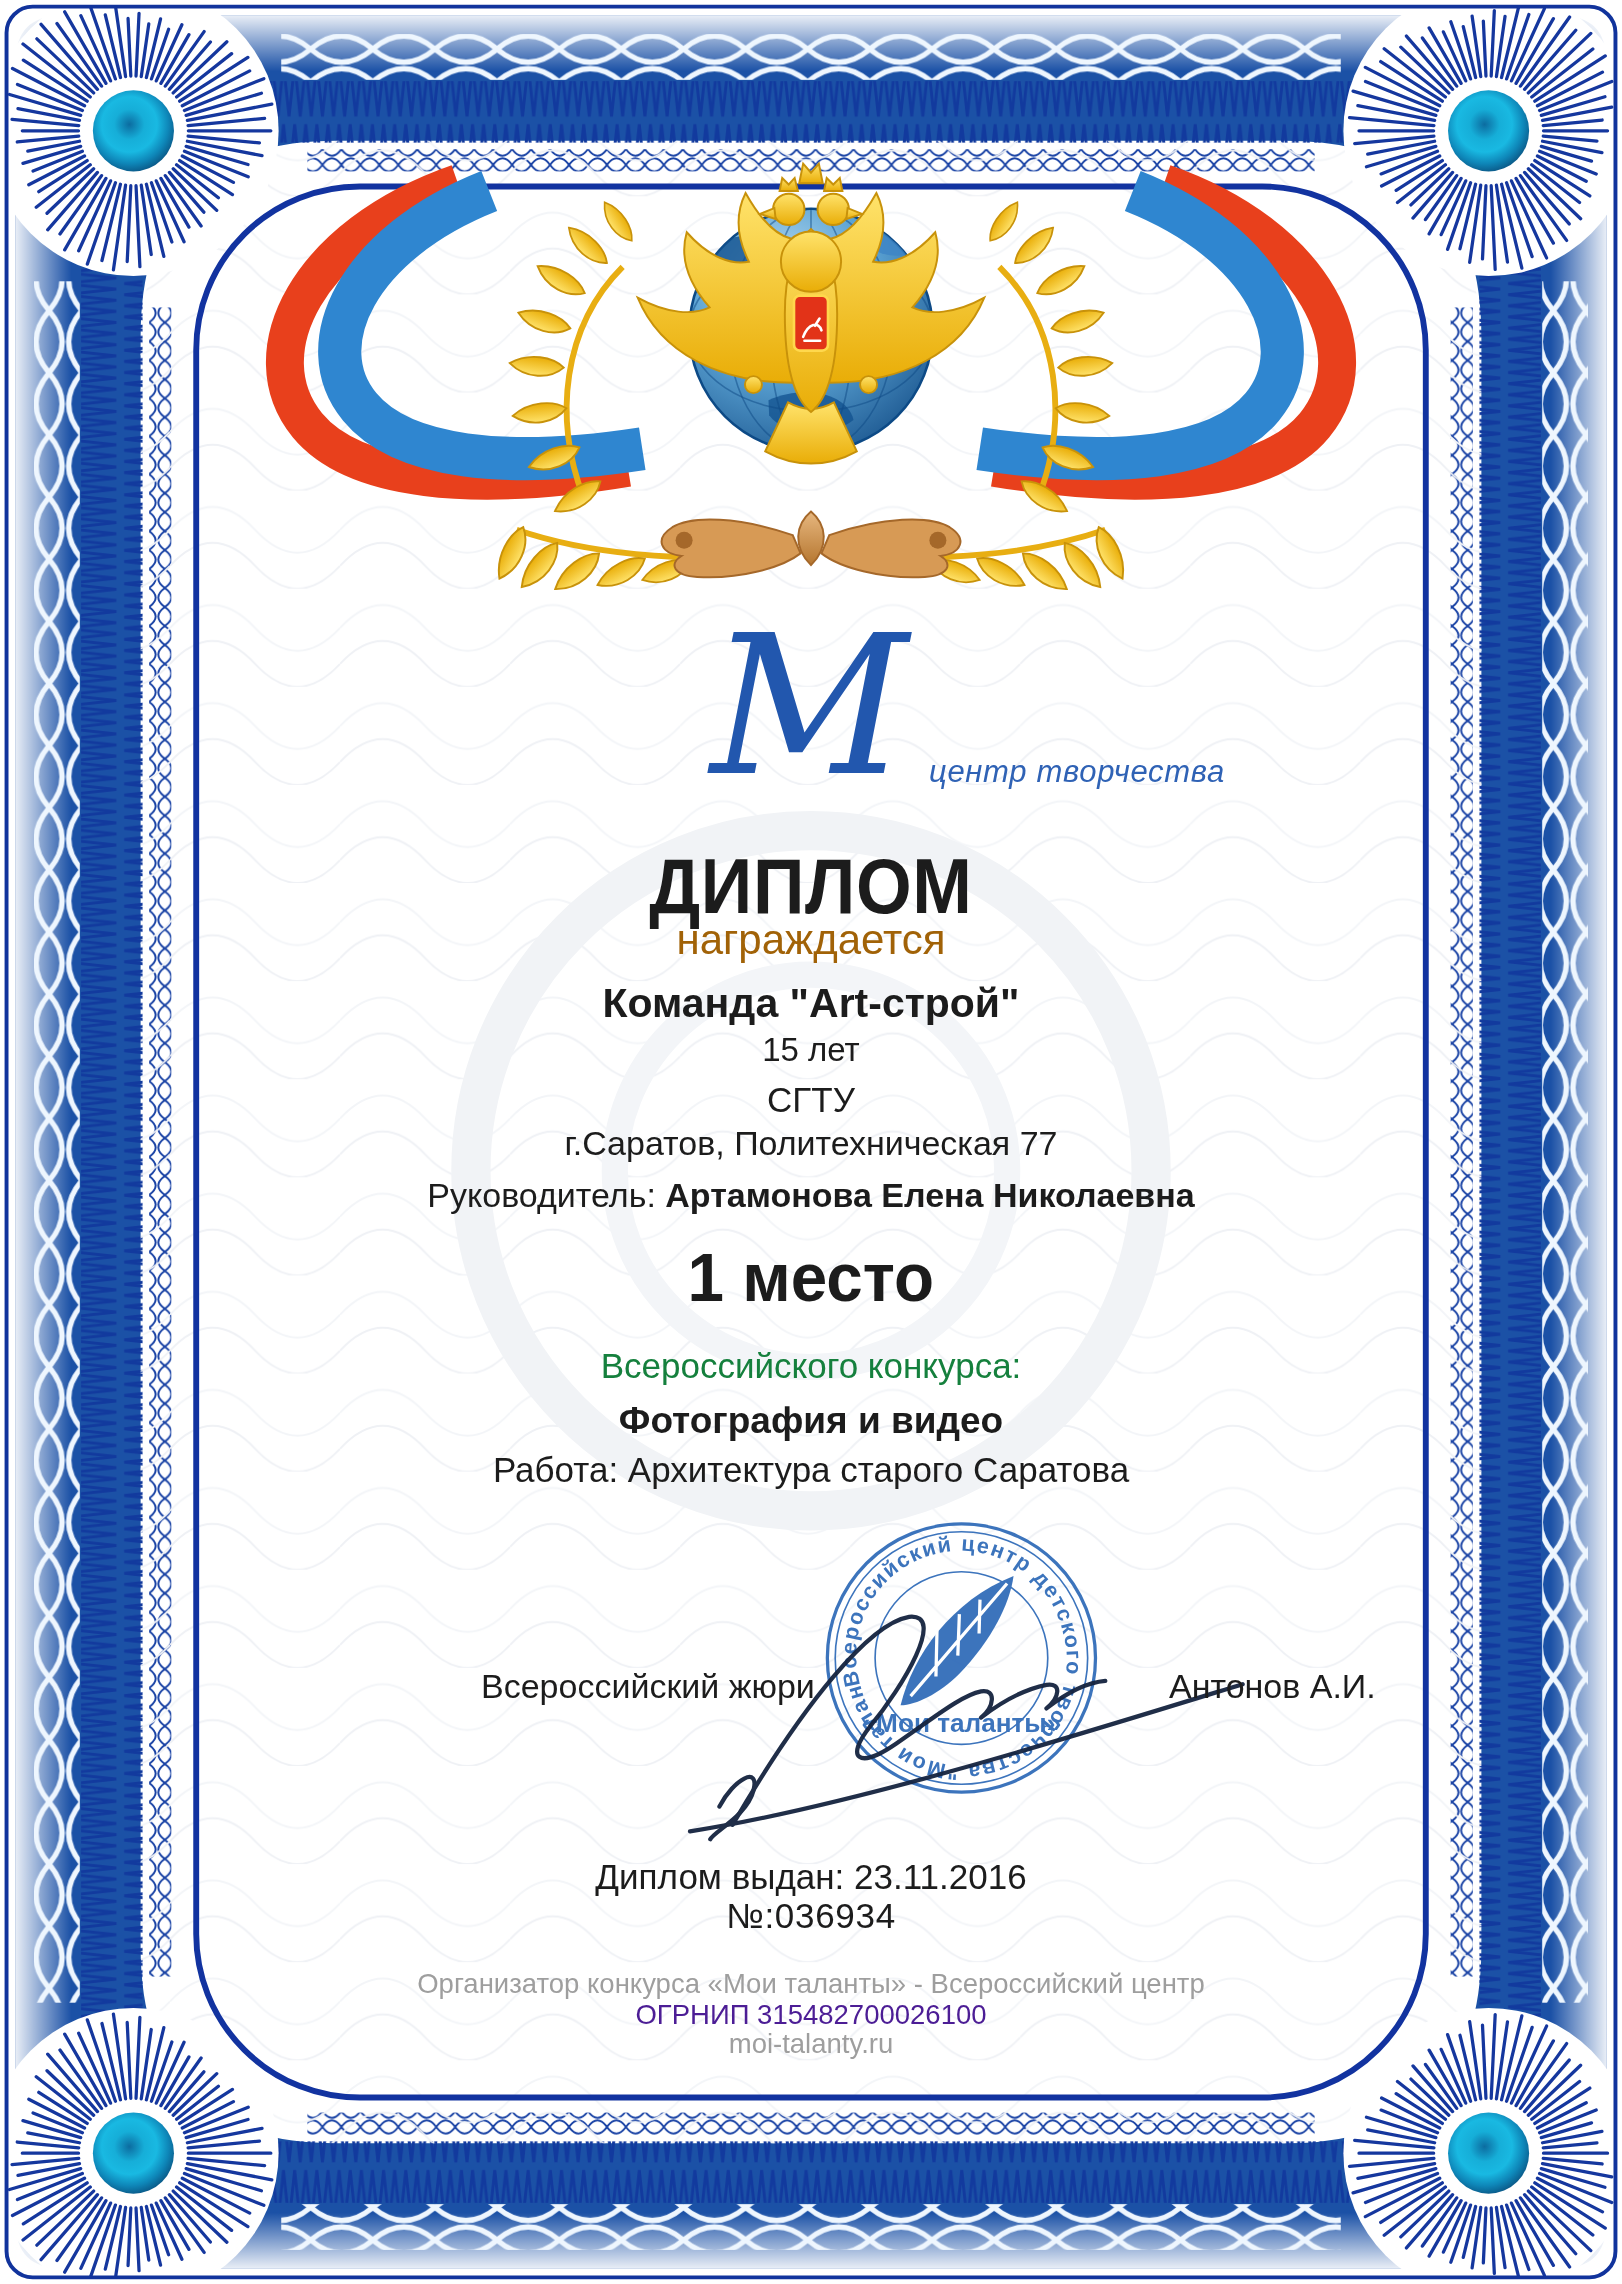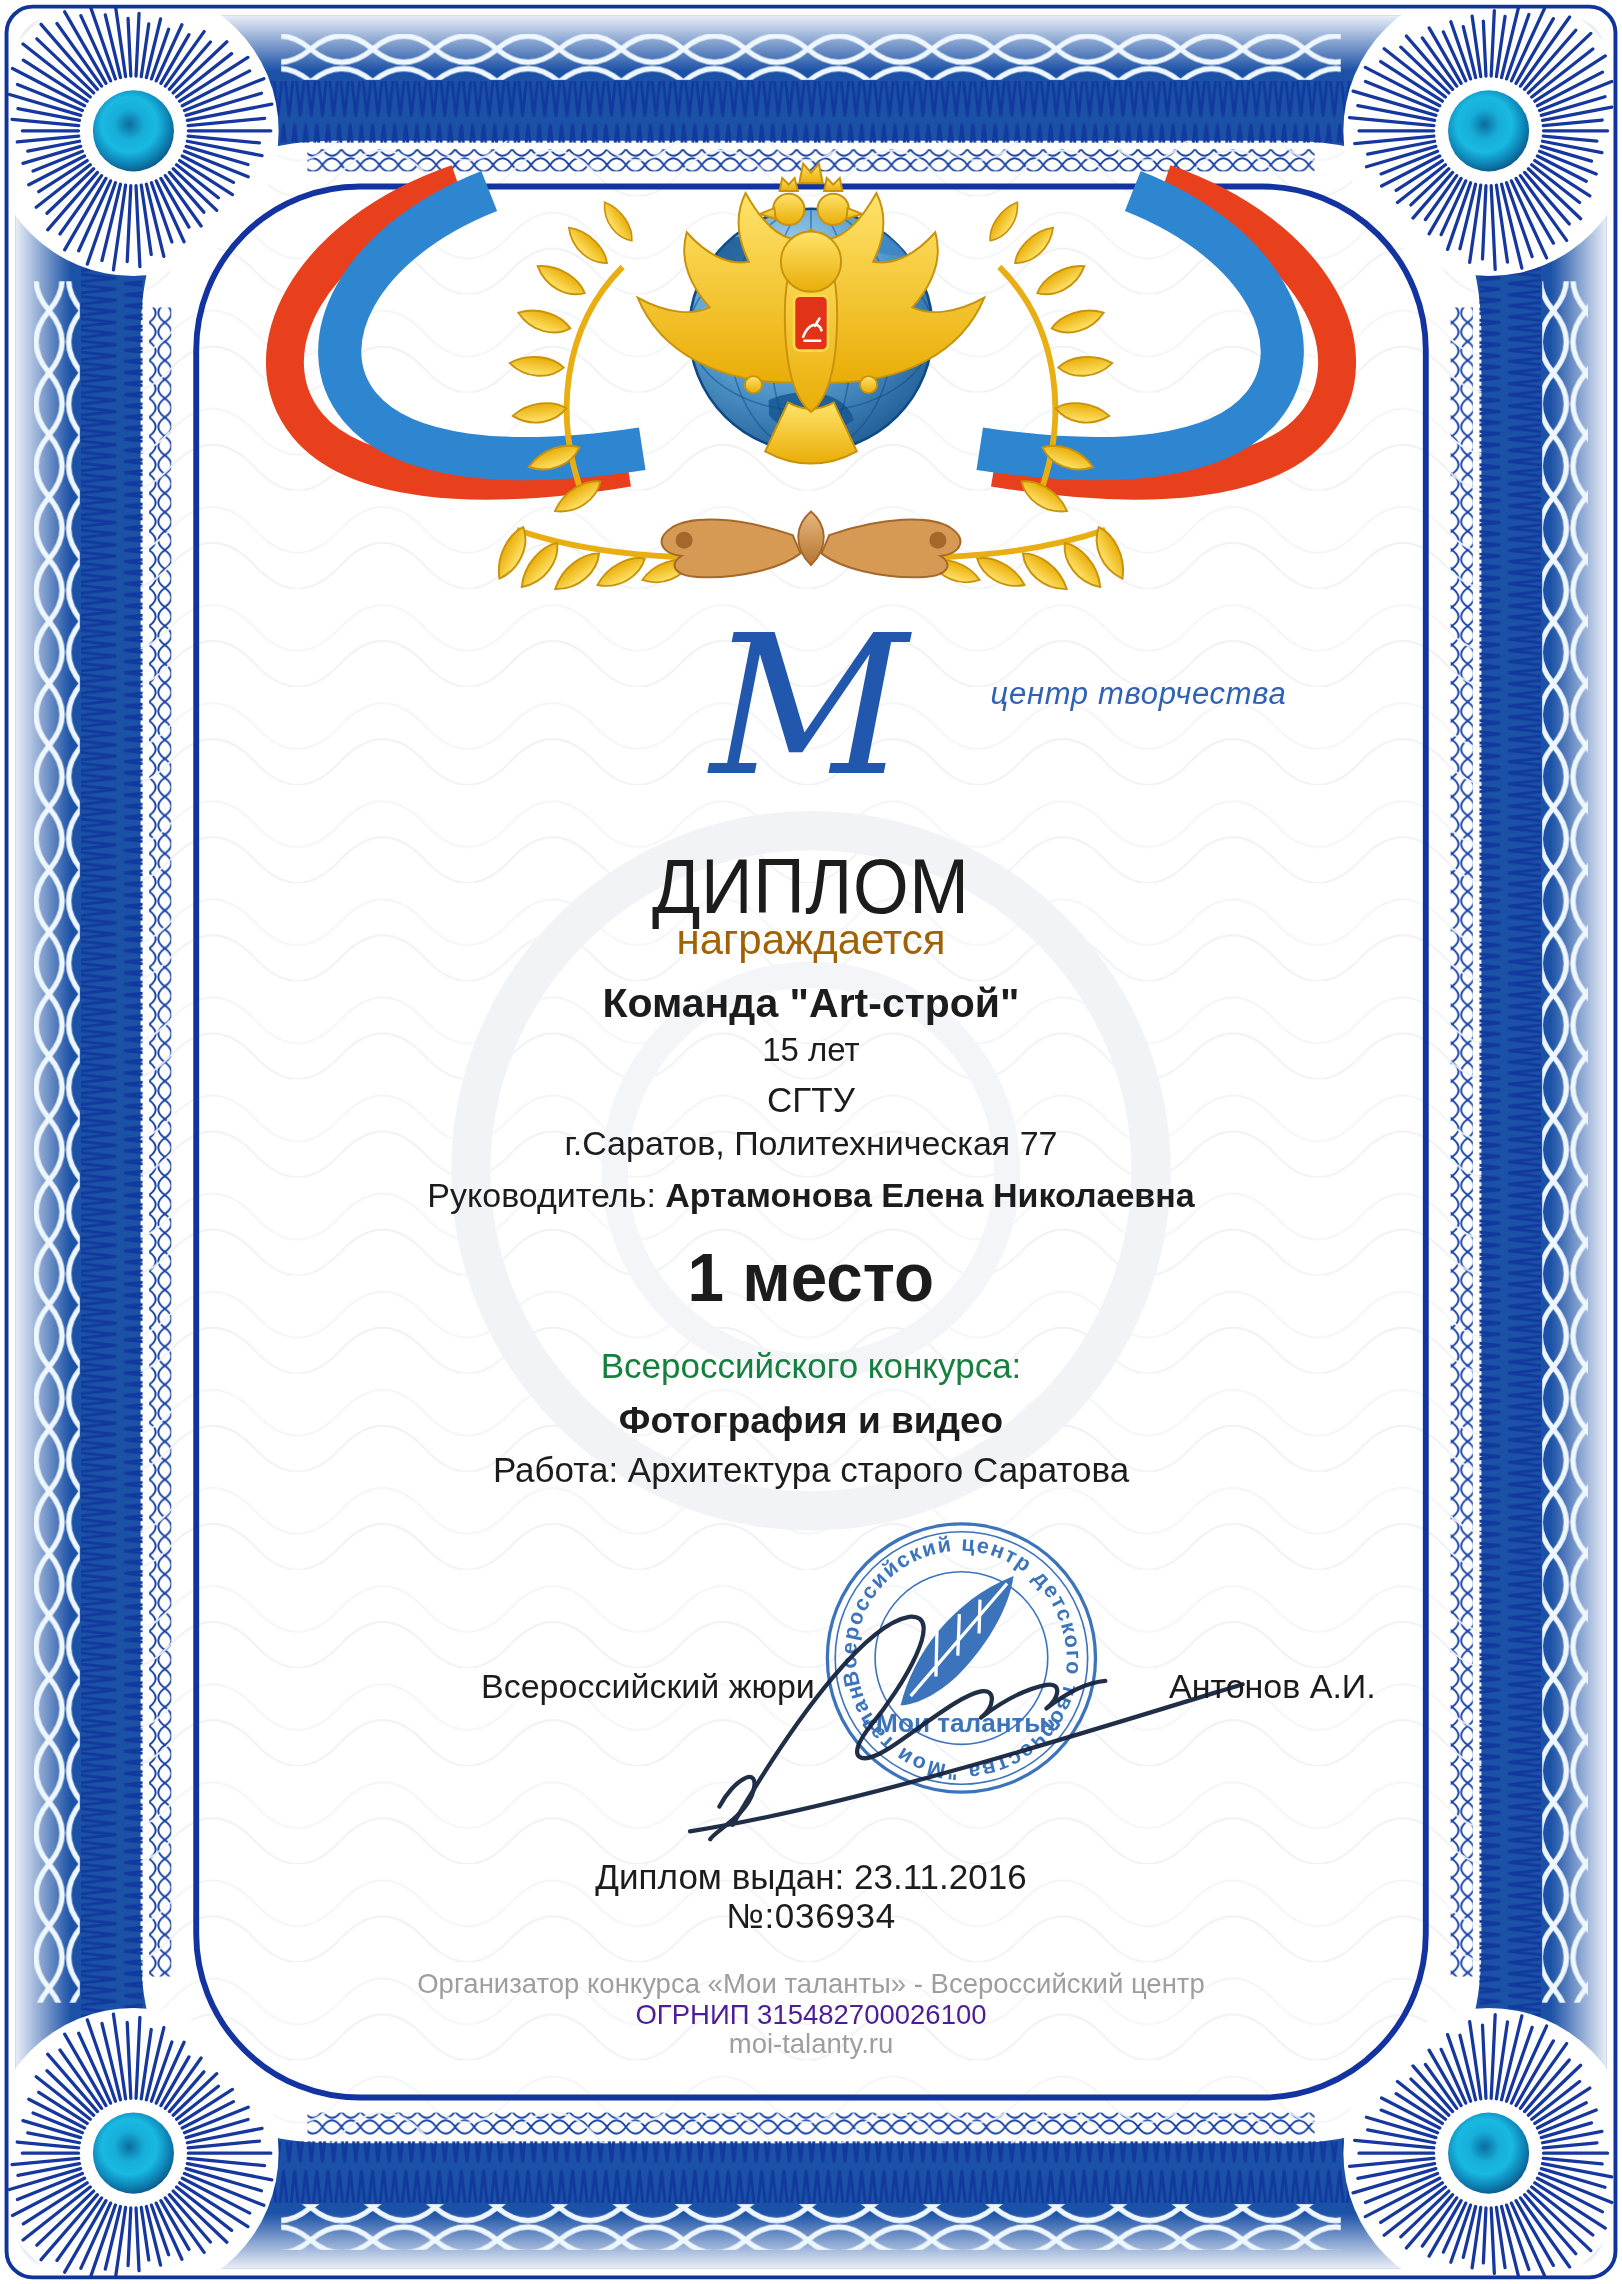--- a/index.html
+++ b/index.html
@@ -1,41 +1,41 @@
 <!DOCTYPE html>
 <html style="font-size:10.5px"><head>
 <meta charset="utf-8">
 <style>
   html,body{margin:0;padding:0;background:#ffffff;}
   body{width:1622px;height:2284px;position:relative;overflow:hidden;font-family:"Liberation Sans",sans-serif;}
   svg.page{position:absolute;left:0;top:0;width:1622px;height:2284px;}
   .spikes path{stroke:#15379e;stroke-width:5;fill:none;stroke-linecap:round;}
   .txt{position:absolute;left:0;right:0;text-align:center;color:#1c1c1c;line-height:1.08;white-space:nowrap;}
-  .t-heading{top:845px;font-size:77px;font-weight:400;letter-spacing:0.7px;}
+  .t-heading{top:845px;font-size:77px;font-weight:700;letter-spacing:0.7px;}
   .t-heading span{display:inline-block;transform:scaleX(.93);}
   .t-sub{top:917px;font-size:42px;color:#a16207;}
   .t-team{top:981px;font-size:41px;font-weight:700;}
   .t-age{top:1032px;font-size:33px;}
   .t-school{top:1081px;font-size:35px;}
   .t-addr{top:1125px;font-size:34px;}
   .t-leader{top:1177px;font-size:34px;}
   .t-leader b{font-weight:700;margin-top:24px;}
   .t-place{top:1241px;font-size:69px;font-weight:700;}
   .t-place span{display:inline-block;transform:scaleX(.95);}
   .t-contest{top:1347px;font-size:35px;color:#15803d;}
   .t-nomination{top:1401px;font-size:37px;font-weight:700;}
   .t-work{top:1451px;font-size:35px;}
   .t-chairman{position:absolute;left:481px;top:1667px;font-size:34px;color:#1c1c1c;white-space:nowrap;}
   .t-name{position:absolute;left:1169px;top:1667px;font-size:34px;color:#1c1c1c;white-space:nowrap;}
   .t-date{top:1858px;font-size:35px;}
   .t-number{top:1897px;font-size:35px;letter-spacing:0.7px;}
   .t-f1{top:1969px;font-size:27.5px;color:#9e9e9e;}
   .t-f2{top:2000px;font-size:27.5px;color:#4c1d95;}
   .t-f3{top:2029px;font-size:27.5px;color:#9e9e9e;}
-  .logo-tagline{position:absolute;left:929px;top:676px;width:419px;text-align:center;
+  .logo-tagline{position:absolute;left:929px;top:754px;width:419px;
     font-size:31px;font-style:italic;color:#2f62b5;letter-spacing:0.7px;}
   .logo-script{position:absolute;left:0;right:0;top:610px;height:216px;display:flex;
     align-items:baseline;justify-content:center;color:#2257ae;
     font-family:"DejaVu Serif",serif;font-style:italic;}
   .logo-script .ini{font-size:193px;line-height:1;margin-right:3.9px;}
   .logo-script .rest{font-size:116px;line-height:1;letter-spacing:-2.6px;}
 </style>
 </head>
 <body>
 

